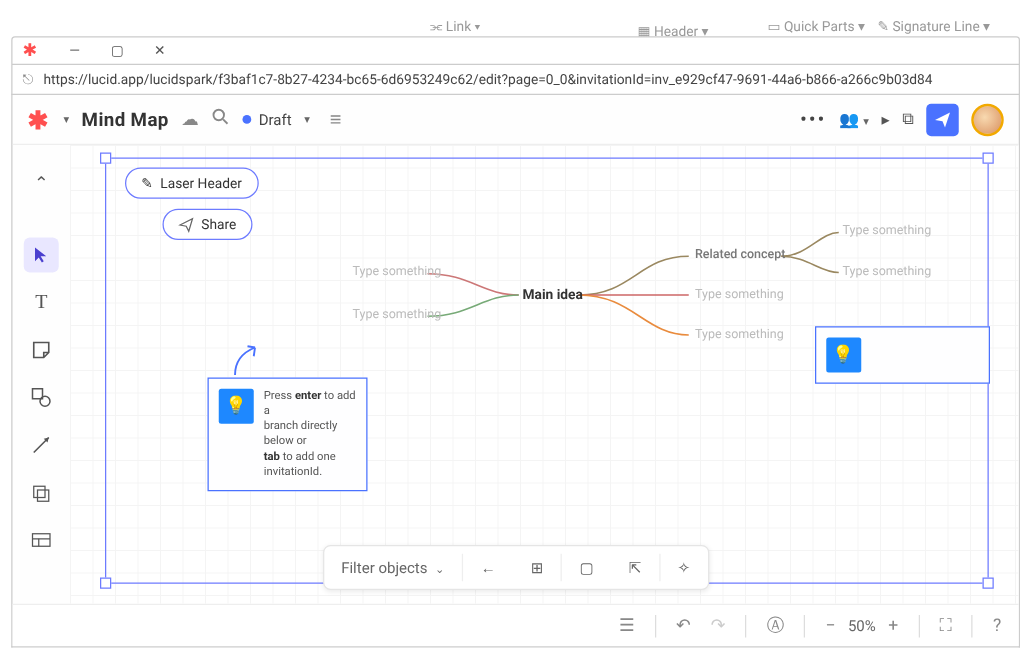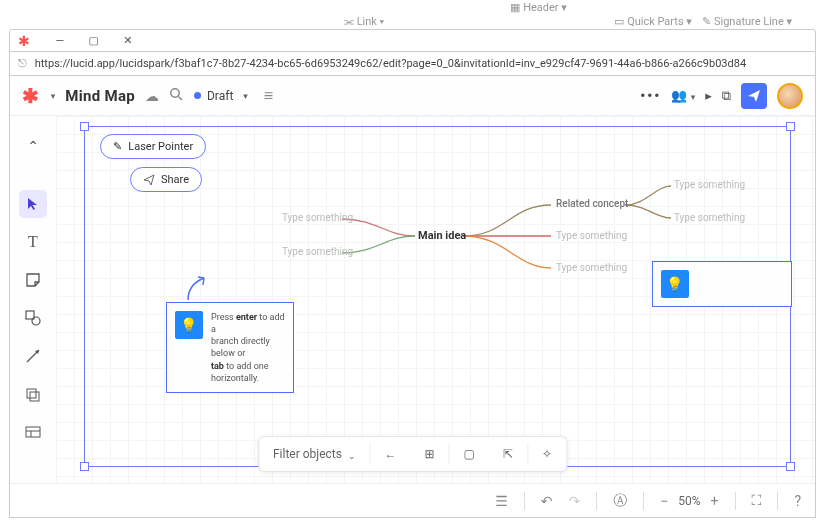--- a/index.html
+++ b/index.html
@@ -47,21 +47,21 @@
 .bottom-bar{position:absolute;bottom:0;left:0;right:0;height:34px;display:flex;align-items:center;justify-content:flex-end;padding:0 14px;gap:16px;border-top:1px solid #eee;background:#fff}
 .bb-ico{color:#888;font-size:14px;cursor:pointer}
 .zoom-wrap{display:flex;align-items:center;gap:10px;font-size:12px;color:#666}
 .vsep{width:1px;height:18px;background:#ddd}
 svg{overflow:visible}
 </style>
 </head>
 <body>
 
 <div class="bg-hint" style="top:15px;left:344px">⫘ <span>Link</span> ▾</div>
-<div class="bg-hint" style="top:1px;left:510px">▦ <span>Header</span> ▾</div>
+<div class="bg-hint" style="top:19px;left:510px">▦ <span>Header</span> ▾</div>
 <div class="bg-hint" style="top:15px;left:614px">▭ <span>Quick Parts</span> ▾</div>
 <div class="bg-hint" style="top:15px;left:702px">✎ <span>Signature Line</span> ▾</div>
 
 <div class="titlebar">
   <span class="star">✱</span>
   <span class="winbtn">—</span>
   <span class="winbtn">▢</span>
   <span class="winbtn">✕</span>
 </div>
 
@@ -159,21 +159,21 @@
   <div class="canvas">
     <div class="sel-rect">
       <div class="handle h-tl"></div>
       <div class="handle h-tr"></div>
       <div class="handle h-bl"></div>
       <div class="handle h-br"></div>
     </div>
 
     <div class="chip" style="top:18px;left:44px">
       <span>✎</span>
-      <span>Laser Pointer</span>
+      <span>Laser Header</span>
     </div>
     <div class="chip" style="top:51px;left:74px">
       <svg width="12" height="12" viewBox="0 0 12 12">
           <path d="M1 6 L11 1 L8 11 L6 7 Z" fill="none" stroke="#666" stroke-width="1"></path>
         </svg>
       <span>Share</span>
     </div>
 
     <svg style="position:absolute;top:0;left:0" width="760" height="300">
       <path class="branch" d="M 359 120 C 330 120 320 103 286 103" stroke="#c77"></path>
@@ -196,21 +196,21 @@
 
     <svg class="tip-arrow" style="top:158px;left:126px" width="30" height="30">
       <path d="M6 26 C 6 15 12 8 22 4"></path>
         <path d="M22 4 L16 3 M22 4 L21 11"></path>
     </svg>
     <div class="tip-box" style="top:186px;left:110px;width:128px">
       <div class="icon-sq">💡</div>
       <div>
         <span>Press </span><b>enter</b><span> to add a</span><br>
         <span>branch directly below or</span><br>
-        <b>tab</b><span> to add one horizontally.</span>
+        <b>tab</b><span> to add one invitationId.</span>
       </div>
     </div>
 
     <div class="tip-box" style="top:145px;left:596px;width:140px">
       <div class="icon-sq">💡</div>
     </div>
   </div>
 
   <div class="filter-bar">
     <div class="cell">

